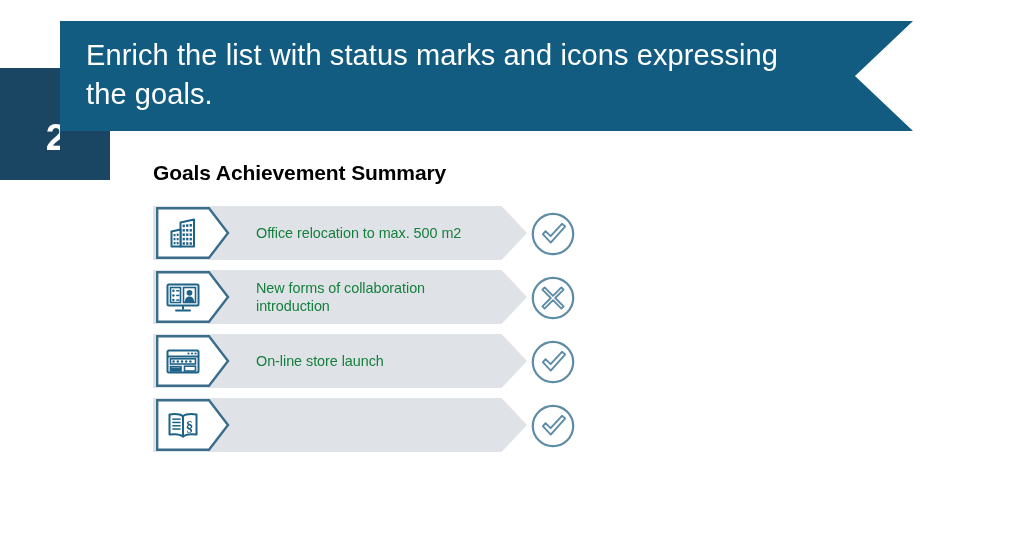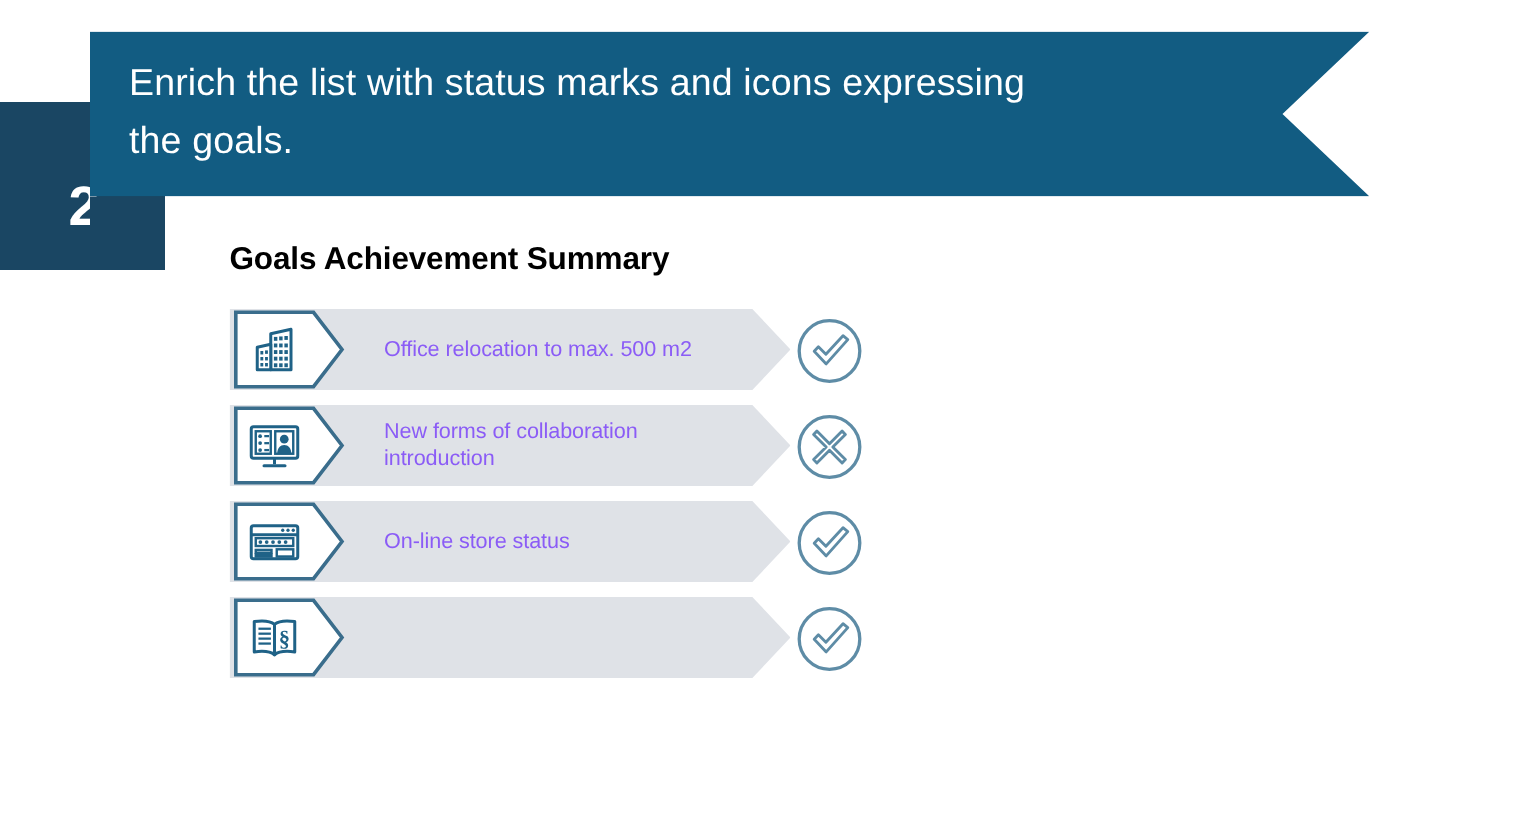--- a/index.html
+++ b/index.html
@@ -61,21 +61,21 @@
     height: 110px;
     background: #125c82;
     clip-path: polygon(0 0, 100% 0, 100% 0, 93.2% 50%, 100% 100%, 100% 100%, 0 100%);
   }
   .banner-title {
     position: absolute;
     left: 86px;
     top: 36px;
     width: 770px;
     color: #ffffff;
-    font-size: 25px;
+    font-size: 29px;
     line-height: 39px;
     font-weight: 400;
     letter-spacing: 0.1px;
     white-space: pre-line;
   }
 
   
   #content {
     position: absolute;
     left: 0;
@@ -134,21 +134,21 @@
     position: absolute;
     left: 103px;
     top: 0;
     width: 250px;
     height: 54px;
     display: flex;
     flex-direction: column;
     justify-content: center;
     font-size: 14.4px;
     line-height: 18.5px;
-    color: #8b5cf6;
+    color: #15803d;
     white-space: pre-line;
     letter-spacing: -0.05px;
   }
   .goal-status {
     position: absolute;
     left: 376px;
     top: 4px;
     width: 48px;
     height: 48px;
   }
@@ -289,21 +289,21 @@
     <g fill="#1f6287">
       <circle cx="10.6" cy="20.4" r="1.25"></circle>
       <circle cx="14.8" cy="20.4" r="1.25"></circle>
       <circle cx="19.0" cy="20.4" r="1.25"></circle>
       <circle cx="23.2" cy="20.4" r="1.25"></circle>
       <circle cx="27.4" cy="20.4" r="1.25"></circle>
     </g>
   </svg>
           </div>
         </div>
-        <div class="goal-text">On-line store status</div>
+        <div class="goal-text">On-line store launch</div>
         <div class="goal-status">
           <svg width="48" height="48" viewBox="0 0 48 48" xmlns="http://www.w3.org/2000/svg">
     <circle cx="24" cy="24" r="20.2" fill="none" stroke="#5e8ca6" stroke-width="2.2"></circle>
     <path d="M13.8 24.2 L16.6 21.2 L21.6 26.2 L33.0 13.8 L36.2 16.4 L21.8 32.6 Z" fill="none" stroke="#5e8ca6" stroke-width="1.9" stroke-linejoin="round"></path>
   </svg>
         </div>
       </div>
       <div class="goal-row">
         <div class="goal-bar"></div>
         <div class="goal-icon-badge">

